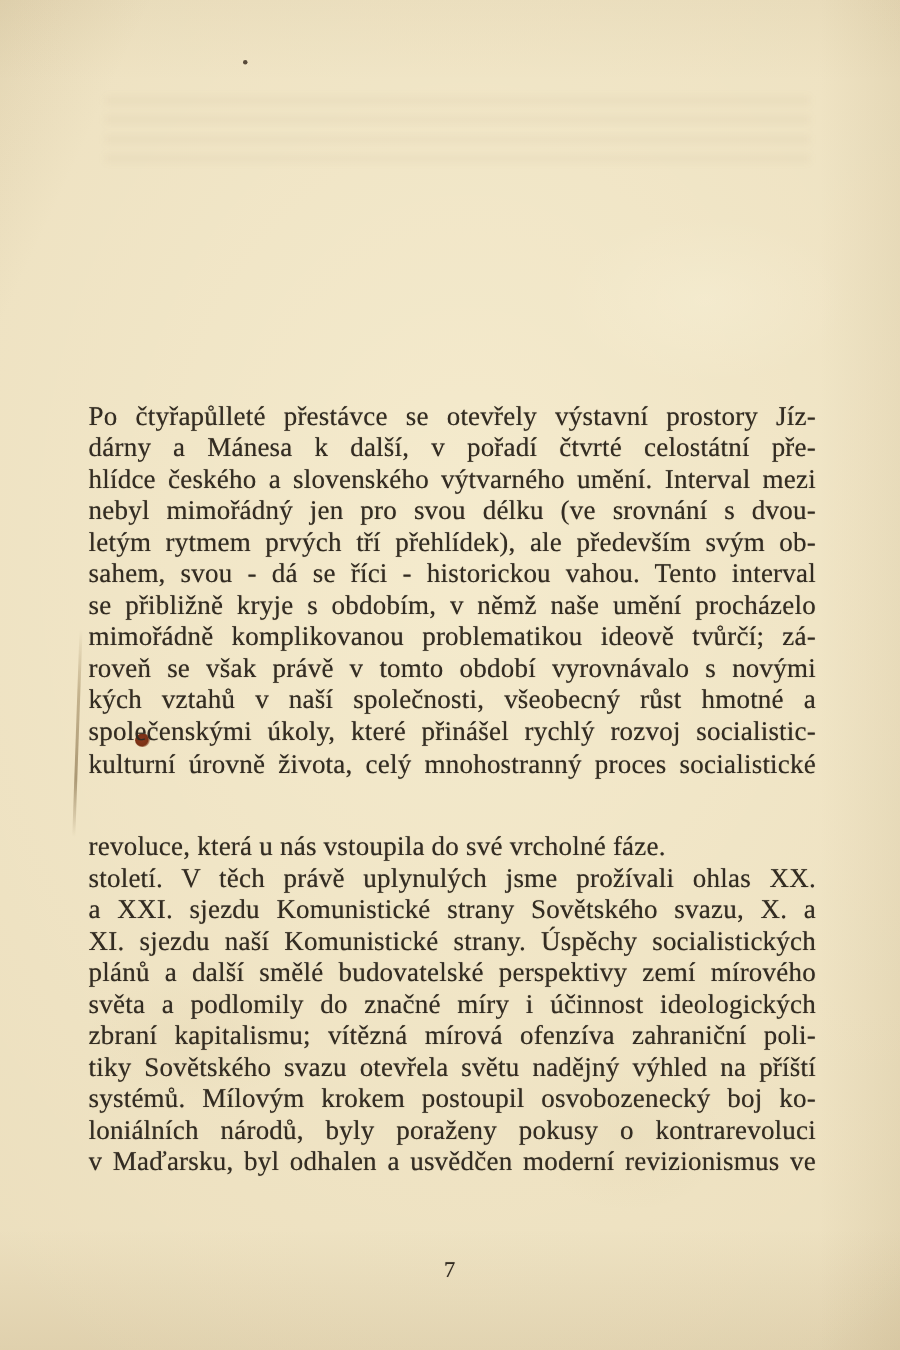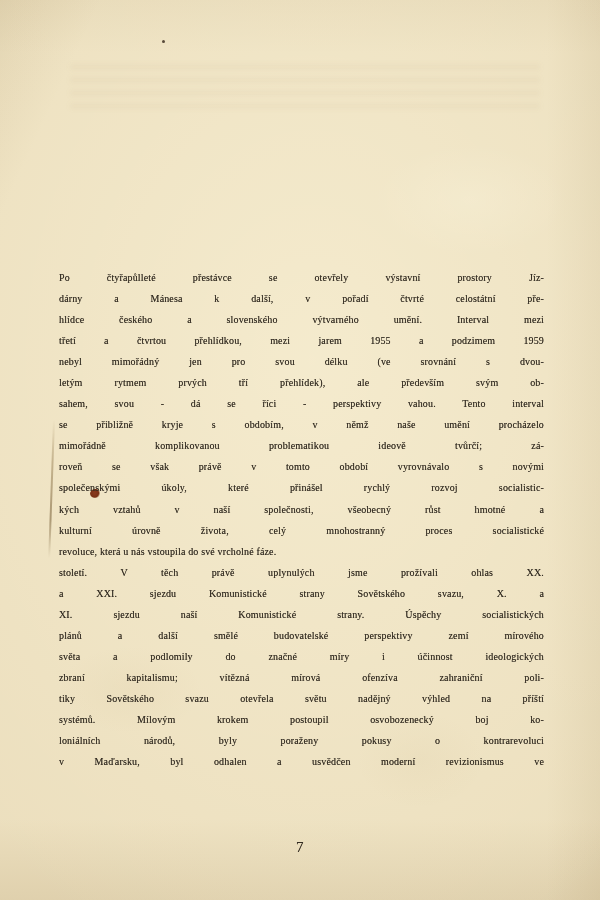--- a/index.html
+++ b/index.html
@@ -19,34 +19,35 @@
       linear-gradient(180deg, rgba(134,104,52,0.06) 0%, rgba(134,104,52,0) 6%),
       var(--paper, #ecdfbe);
     font-family: "Liberation Serif", "DejaVu Serif", serif;
     color: var(--ink, #332c22);
   }
   .text-block {
     position: absolute;
     left: 59px;
     top: 267px;
     width: 485px;
-    font-size: 10px;
+    font-size: 18px;
     line-height: 21.05px;
     letter-spacing: 0.15px;
     text-shadow: 0 0 0.5px rgba(51,44,34,0.65);
   }
   .line {
     height: 21.05px;
     overflow: hidden;
     text-align: justify;
     text-align-last: justify;
   }
   .line.noj {
     text-align: left;
     text-align-last: left;
+    margin-top: 34px;
   }
   .page-number {
     position: absolute;
     left: 0;
     right: 0;
     top: 839px;
     text-align: center;
     font-size: 15px;
     letter-spacing: 0.5px;
     text-shadow: 0 0 0.5px rgba(51,44,34,0.6);
@@ -102,29 +103,28 @@
 <div class="page" style="--paper: #ecdfbe; --ink: #332c22; --stain: #8a3a1f; --speck: #584a3a;">
   <div class="ghost"></div>
   <div class="speck"></div>
   <div class="crease"></div>
   <div class="stain"></div>
 
   <div class="text-block">
     <div class="line">Po čtyřapůlleté přestávce se otevřely výstavní prostory Jíz-</div>
     <div class="line">dárny a Mánesa k další, v pořadí čtvrté celostátní pře-</div>
     <div class="line">hlídce českého a slovenského výtvarného umění. Interval mezi</div>
-    <div class="line">třetí a čtvrtou přehlídkou, mezi jarem 1955 a podzimem 1959</div>
     <div class="line">nebyl mimořádný jen pro svou délku (ve srovnání s dvou-</div>
     <div class="line">letým rytmem prvých tří přehlídek), ale především svým ob-</div>
-    <div class="line">sahem, svou - dá se říci - perspektivy vahou. Tento interval</div>
+    <div class="line">sahem, svou - dá se říci - historickou vahou. Tento interval</div>
     <div class="line">se přibližně kryje s obdobím, v němž naše umění procházelo</div>
     <div class="line">mimořádně komplikovanou problematikou ideově tvůrčí; zá-</div>
     <div class="line">roveň se však právě v tomto období vyrovnávalo s novými</div>
+    <div class="line">kých vztahů v naší společnosti, všeobecný růst hmotné a</div>
     <div class="line">společenskými úkoly, které přinášel rychlý rozvoj socialistic-</div>
-    <div class="line">kých vztahů v naší společnosti, všeobecný růst hmotné a</div>
     <div class="line">kulturní úrovně života, celý mnohostranný proces socialistické</div>
     <div class="line noj">revoluce, která u nás vstoupila do své vrcholné fáze.</div>
     <div class="line">století. V těch právě uplynulých jsme prožívali ohlas XX.</div>
     <div class="line">a XXI. sjezdu Komunistické strany Sovětského svazu, X. a</div>
     <div class="line">XI. sjezdu naší Komunistické strany. Úspěchy socialistických</div>
     <div class="line">plánů a další smělé budovatelské perspektivy zemí mírového</div>
     <div class="line">světa a podlomily do značné míry i účinnost ideologických</div>
     <div class="line">zbraní kapitalismu; vítězná mírová ofenzíva zahraniční poli-</div>
     <div class="line">tiky Sovětského svazu otevřela světu nadějný výhled na příští</div>
     <div class="line">systémů. Mílovým krokem postoupil osvobozenecký boj ko-</div>

